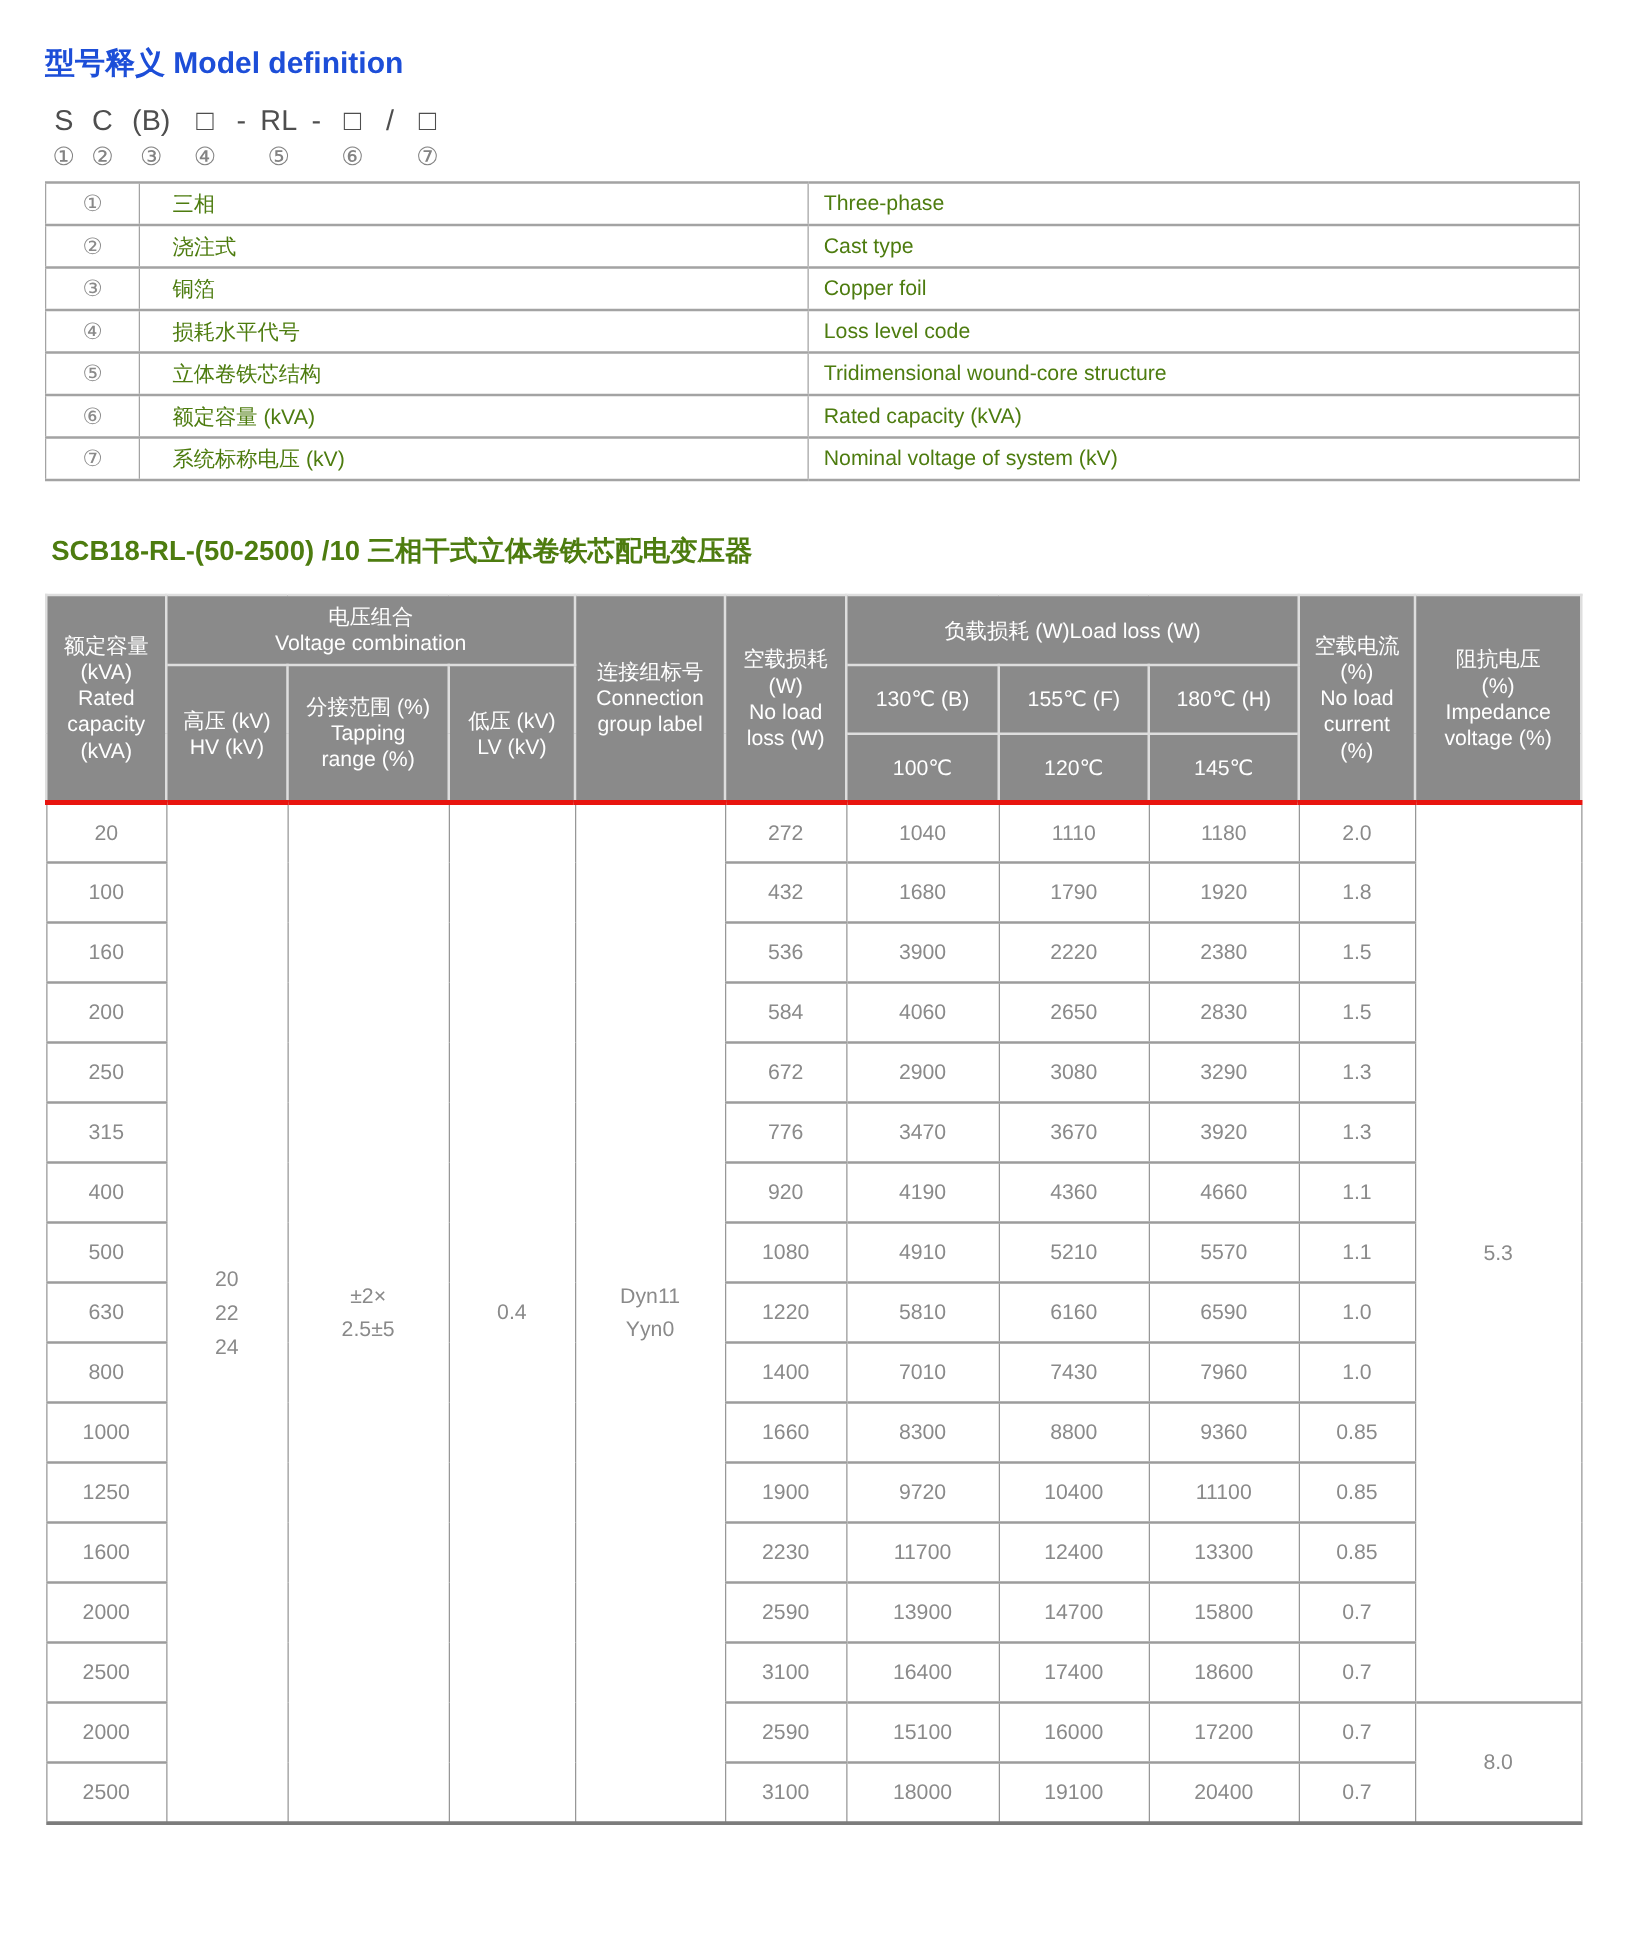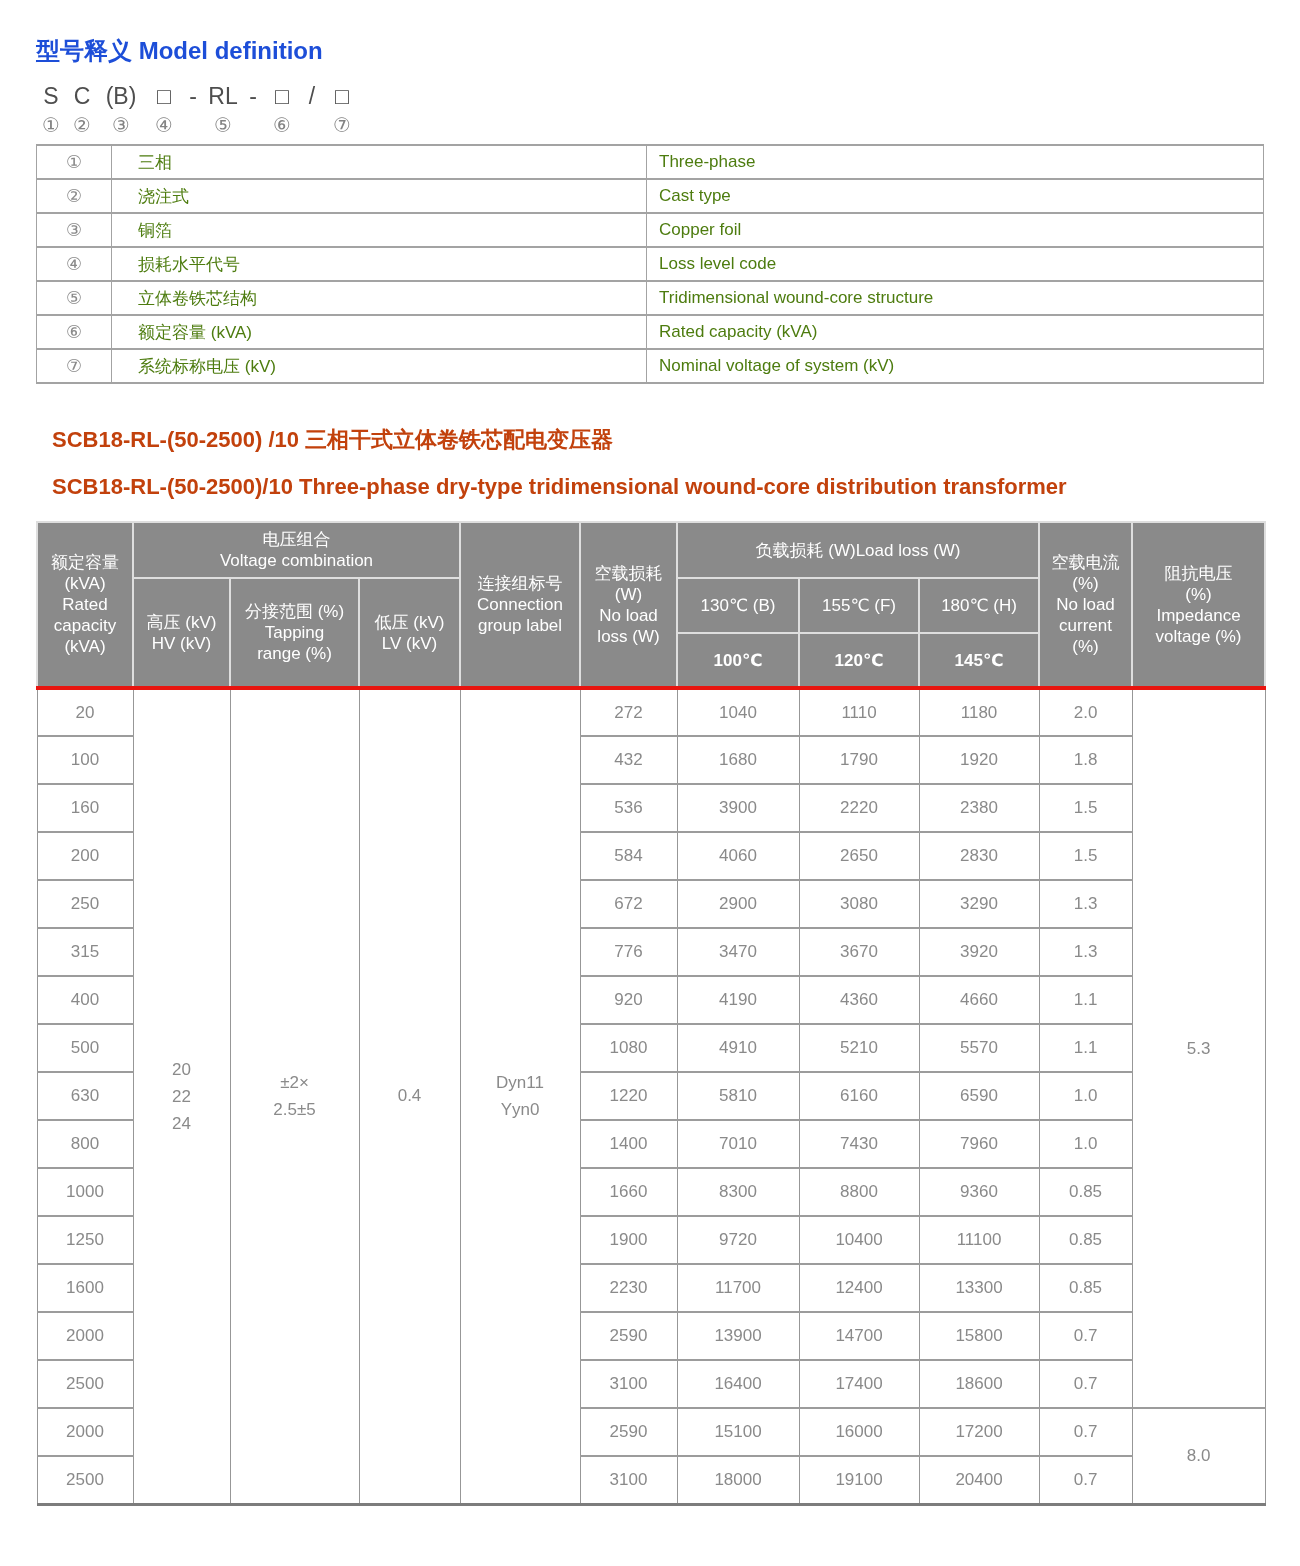--- a/index.html
+++ b/index.html
@@ -12,22 +12,22 @@
   }
   .page { padding: 0 36px; }
 
   
   .main-title {
     margin: 36px 0 0 0;
     font-size: 24px; font-weight: bold;
     color: #1d4ed8; line-height: 30px;
   }
   .prod-title {
-    margin: 16px; font-size: 22px; font-weight: bold;
-    color: #c2410c; line-height: 31px;
+    margin: 5px; font-size: 22px; font-weight: bold;
+    color: #4d7c0f; line-height: 31px;
   }
   .prod-block { margin-top: 40px; }
 
   
   .code-row { display: flex; align-items: baseline; }
   .code-row span { display: inline-block; text-align: center; }
   .code-parts { margin-top: 17px; font-size: 23px; color: #4e4e4e; }
   .code-nums  { margin-top: 3px; font-size: 20px; color: #838383; }
   .c0{width:30px}.c1{width:32px}.c2{width:46px}.c3{width:40px}.c4{width:18px}
   .c5{width:42px}.c6{width:18px}.c7{width:40px}.c8{width:20px}.c9{width:40px}
@@ -55,21 +55,21 @@
   }
   .spec thead th {
     background: #8a8a8a; color: #ffffff;
     font-weight: normal; font-size: 17px; line-height: 21px;
     border: 2px solid #dedede;
     white-space: pre-line; text-align: center; vertical-align: middle;
     padding: 2px 1px;
   }
   .spec thead tr.h1row th { height: 56px; }
   .spec thead tr.h2row th { height: 55px; }
-  .spec thead tr.h3row th { height: 55px; font-weight: bold; }
+  .spec thead tr.h3row th { height: 55px; }
   .spec thead th.rb { border-bottom: 4px solid #e8140f; }
 
   .spec tbody td {
     border: 1px solid #979797; border-top: 2px solid #9c9c9c;
     text-align: center; vertical-align: middle;
     font-size: 17px; color: #8a8a8a;
     height: 48px; padding: 0;
   }
   .spec tbody tr:first-child td { border-top: none; }
   .spec tbody td.pre { white-space: pre-line; line-height: 27px; }
@@ -142,21 +142,20 @@
       <tr>
         <td class="dnum">⑦</td>
         <td class="dzh">系统标称电压 (kV)</td>
         <td class="den">Nominal voltage of system (kV)</td>
       </tr>
     </tbody>
   </table>
 
   <div class="prod-block">
     <h2 class="prod-title">SCB18-RL-(50-2500) /10 三相干式立体卷铁芯配电变压器</h2>
-    <h2 class="prod-title">SCB18-RL-(50-2500)/10 Three-phase dry-type tridimensional wound-core distribution transformer</h2>
   </div>
 
   <table class="spec">
     <colgroup>
       <col style="width:96px">
         <col style="width:97px">
         <col style="width:129px">
       <col style="width:101px">
         <col style="width:120px">
         <col style="width:97px">

